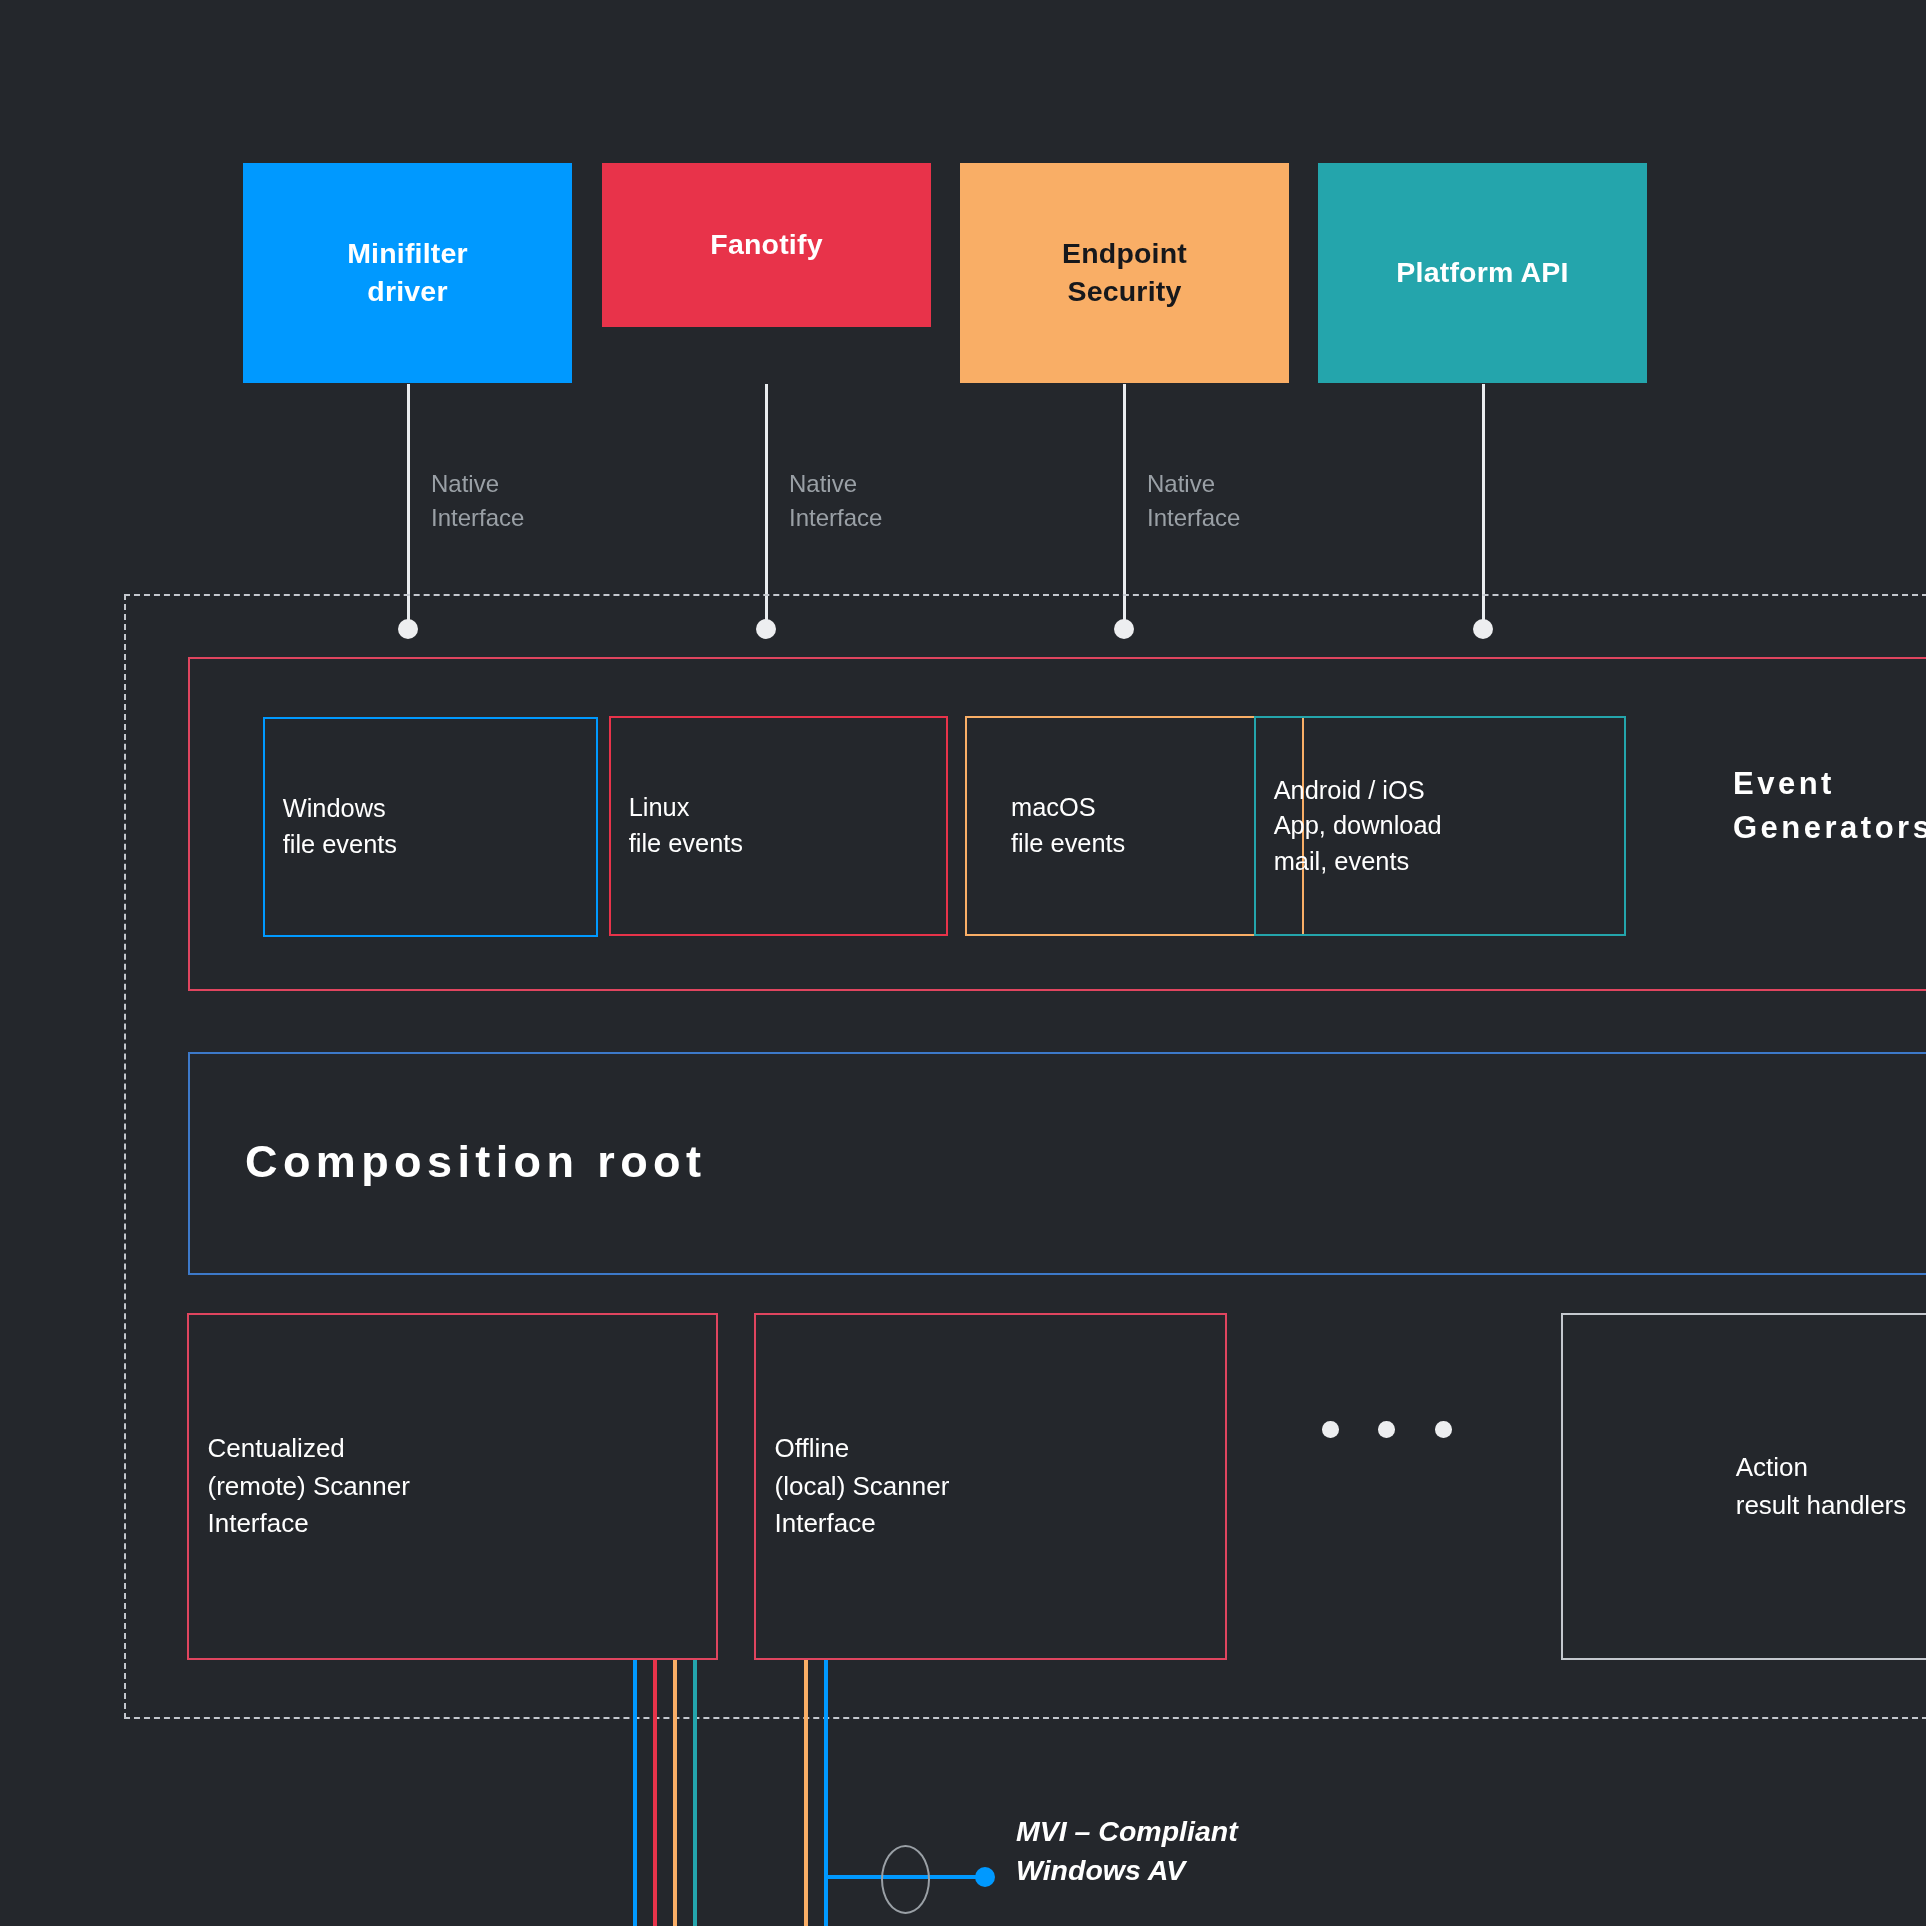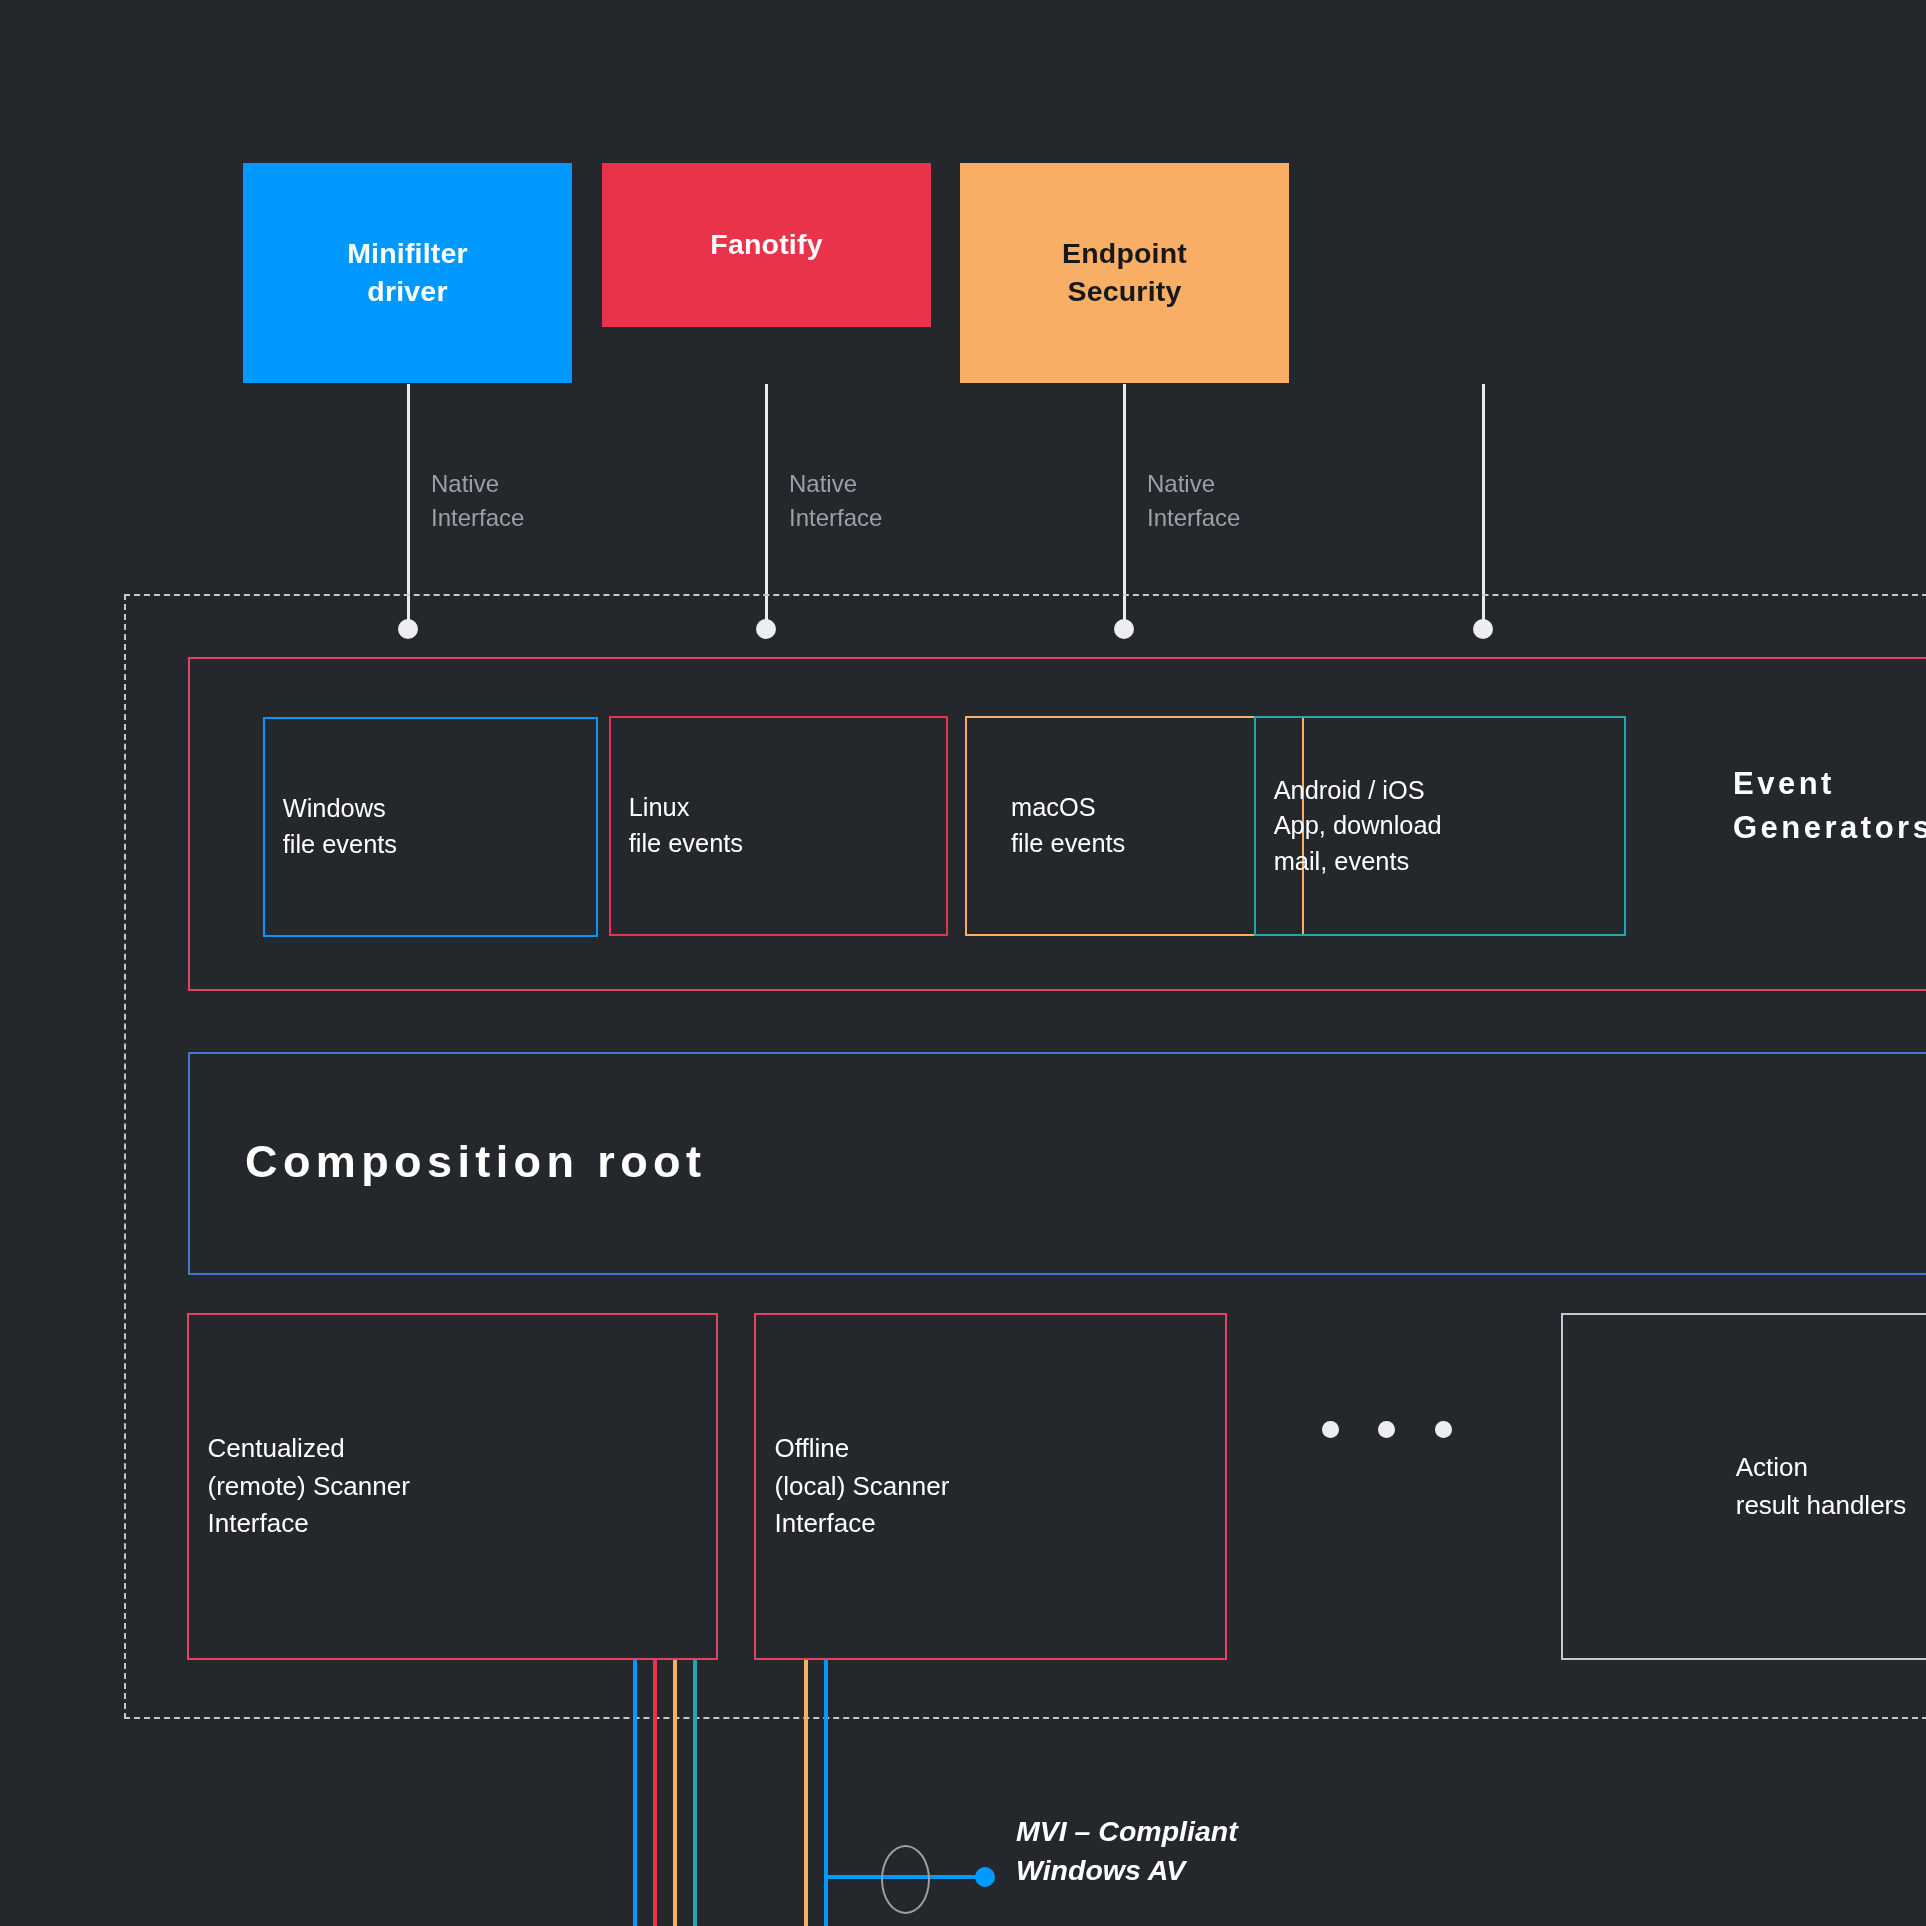--- a/index.html
+++ b/index.html
@@ -132,20 +132,21 @@
 <div id="root">
 
   <div class="srcbox" style="left:243px; top:163px; width:329px; height:220px; background:#0099ff; color:#ffffff;">Minifilter
 driver</div>
 
   <div class="srcbox" style="left:602px; top:163px; width:329px; height:164px; background:#e8334a; color:#ffffff;">Fanotify</div>
 
   <div class="srcbox" style="left:960px; top:163px; width:329px; height:220px; background:#f9ae66; color:#16181c;">Endpoint
 Security</div>
 
+  <div class="srcbox" style="left:1318px; top:163px; width:329px; height:220px; background:#24a5ac; color:#ffffff;">Platform API</div>
 
   <div class="vline" style="left:407px; top:384px; height:247px;"></div>
   <div class="vline" style="left:765px; top:384px; height:247px;"></div>
   <div class="vline" style="left:1123px; top:384px; height:247px;"></div>
   <div class="vline" style="left:1482px; top:384px; height:247px;"></div>
 
   <div class="dot" style="left:398px; top:619px; width:20px; height:20px;"></div>
   <div class="dot" style="left:756px; top:619px; width:20px; height:20px;"></div>
   <div class="dot" style="left:1114px; top:619px; width:20px; height:20px;"></div>
   <div class="dot" style="left:1473px; top:619px; width:20px; height:20px;"></div>

